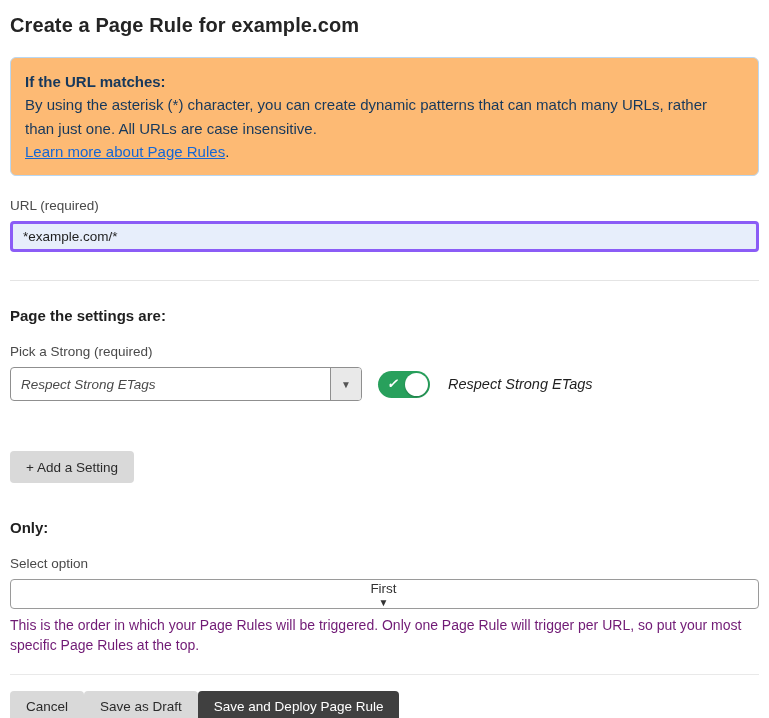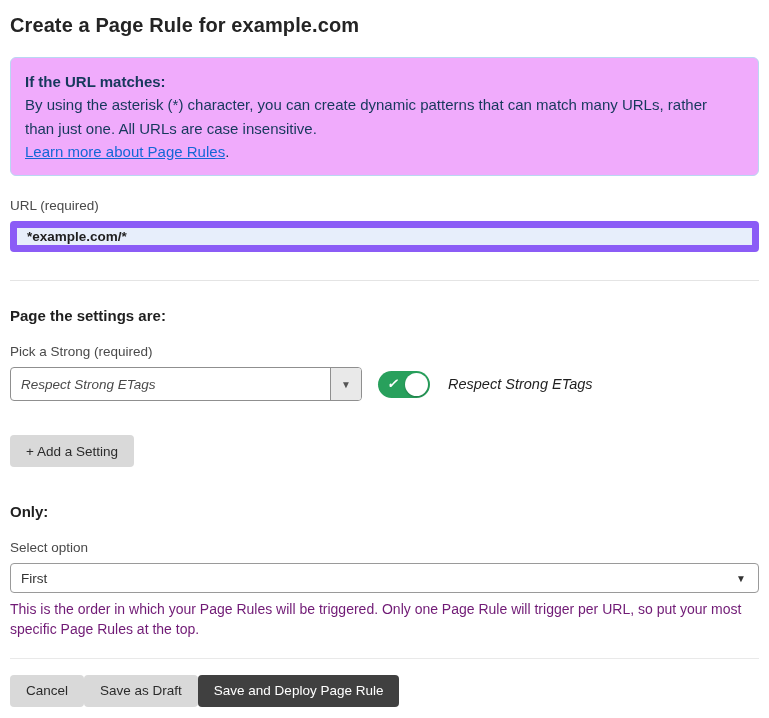--- a/index.html
+++ b/index.html
@@ -13,21 +13,21 @@
 
   .page-title {
     font-size: 20px;
     font-weight: bold;
     color: #242424;
     margin: 4px 0 20px 0;
     letter-spacing: 0.1px;
   }
 
   .info-box {
-    background: #f0abfc;
+    background: #fdba74;
     border: 1px solid #b9d7f2;
     border-radius: 6px;
     padding: 12px 14px;
     font-size: 15px;
     line-height: 1.55;
     color: #16385c;
     margin-bottom: 22px;
   }
   .info-heading { font-weight: bold; display: block; }
   .info-body { display: block; max-width: 700px; }
@@ -40,28 +40,27 @@
   .field-label {
     font-size: 13.5px;
     color: #494949;
     margin-bottom: 8px;
   }
 
   .url-input {
     width: 100%;
     height: 31px;
     background: #e7eefb;
-    border: 7px solid #8b5cf6;
+    border: 3px solid #8b5cf6;
     border-radius: 4px;
     font-size: 13.5px;
     color: #1f1f1f;
     padding: 0 10px;
     font-family: inherit;
     outline: none;
-    font-weight: bold;
   }
 
   hr.divider {
     border: none;
     border-top: 1px solid #e4e4e4;
     margin: 28px 0 26px 0;
   }
   hr.divider-footer {
     border: none;
     border-top: 1px solid #e9e9e9;
@@ -142,33 +141,34 @@
     font-size: 13.5px;
     border: none;
     border-radius: 4px;
     height: 32px;
     padding: 0 16px;
     cursor: pointer;
   }
   .btn-gray { background: #d9d9d9; color: #2b2b2b; }
   .btn-primary { background: #404040; color: #ffffff; }
 
-  .add-setting-btn { margin-top: 34px; }
+  .add-setting-btn { margin-top: 50px; }
 
   .order-section { margin-top: 36px; }
   .order-select {
     display: flex;
     align-items: center;
     width: 100%;
     height: 30px;
     border: 1px solid #9a9a9a;
     border-radius: 4px;
     background: #ffffff;
     padding: 0 12px 0 10px;
     cursor: pointer;
+    flex-direction: column;
   }
   .order-select .select-value { padding: 0; color: #333333; }
   .order-caret { font-size: 10px; color: #333333; }
 
   .help-text {
     font-size: 14px;
     color: #701a75;
     line-height: 1.45;
     margin-top: 6px;
     max-width: 745px;

